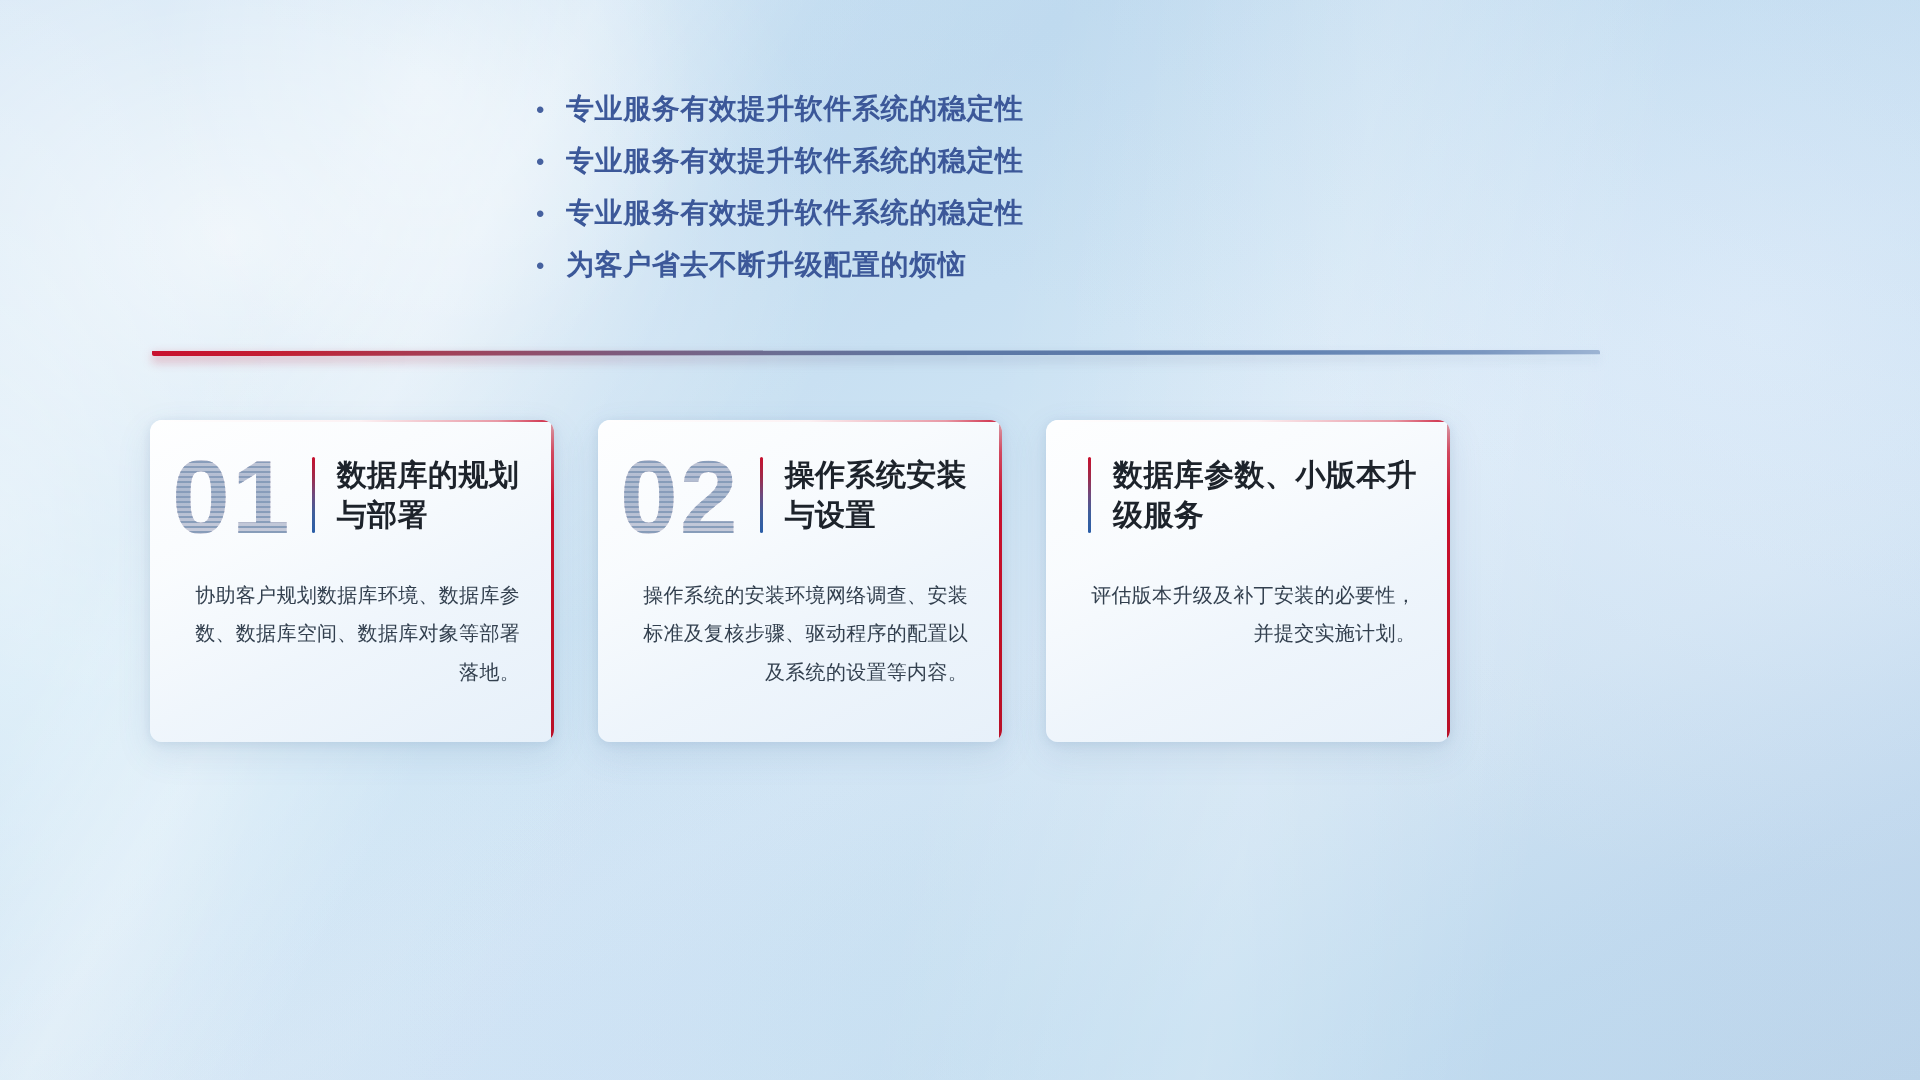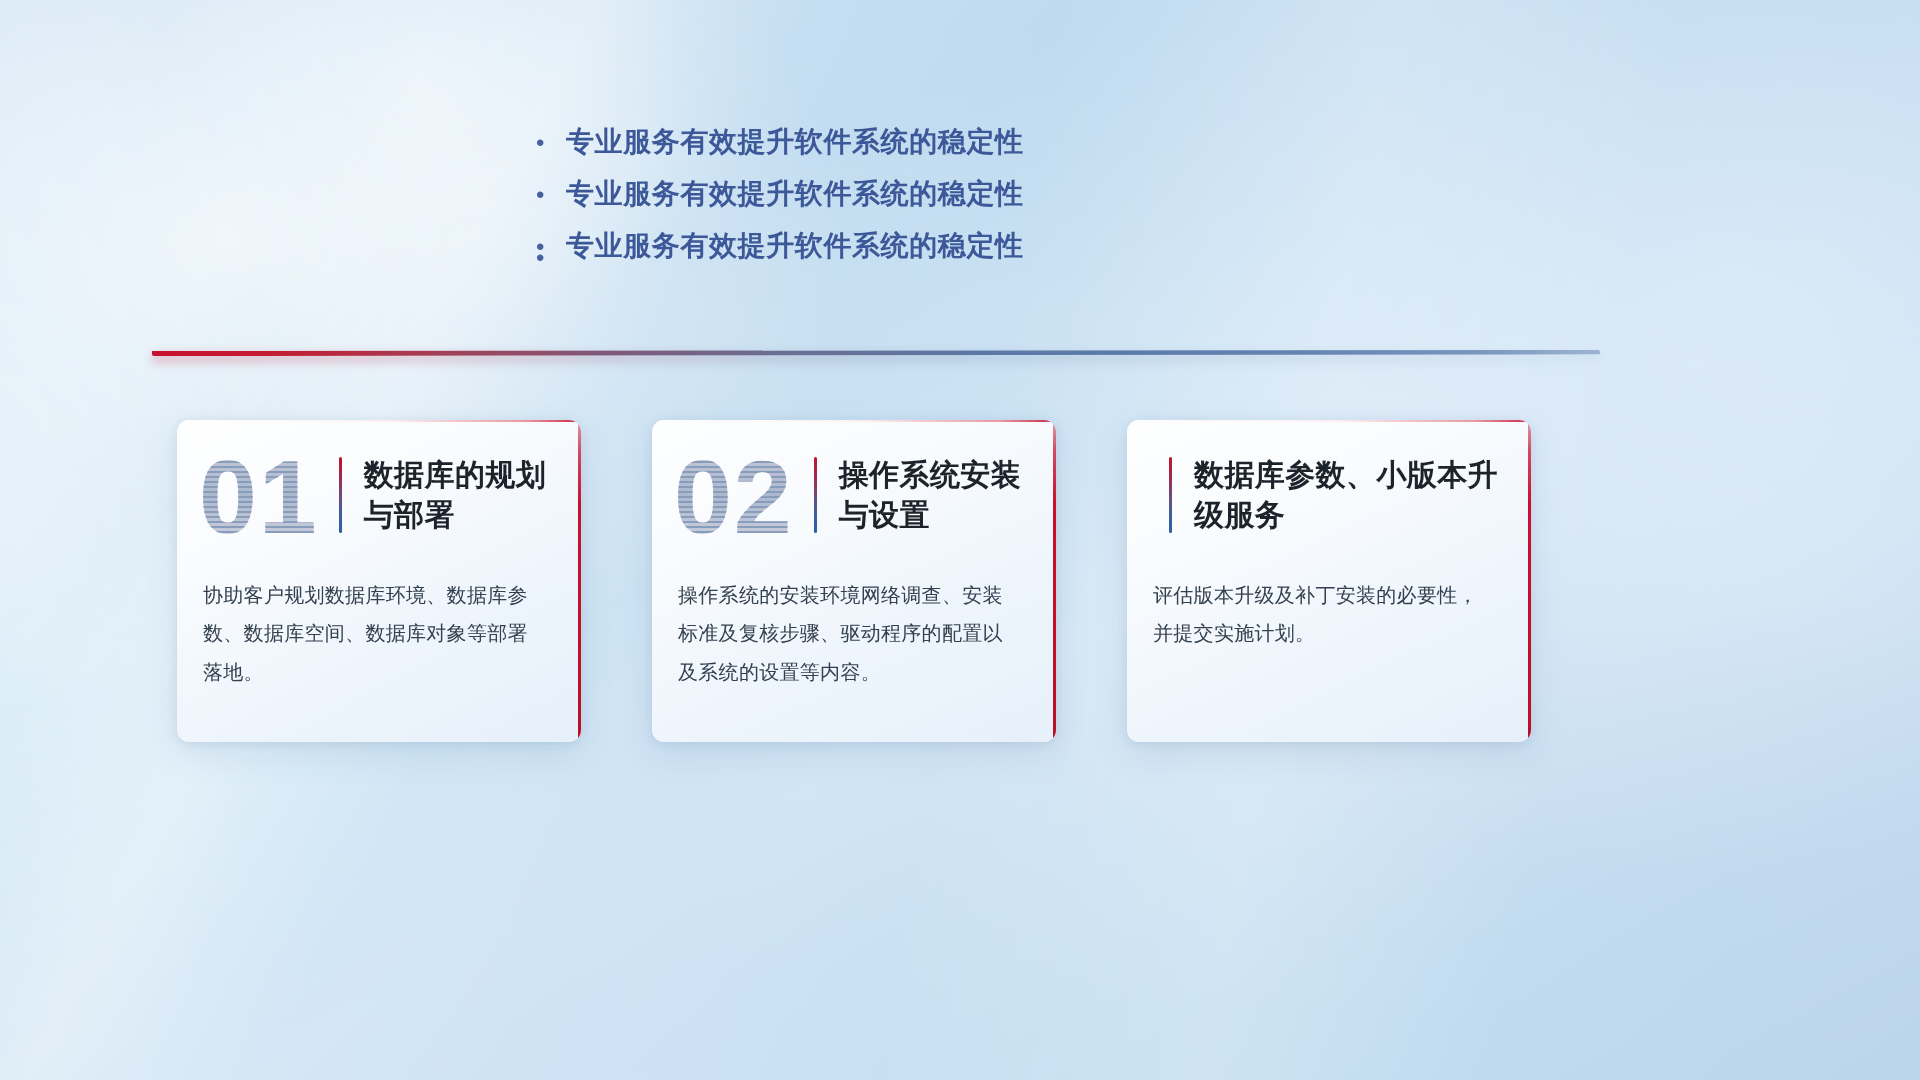--- a/index.html
+++ b/index.html
@@ -66,21 +66,20 @@
     font-size: 24px;
     line-height: 1;
     text-align: left;
   }
   .bullet-text {
     font-size: 28px;
     color: #3c5899;
     font-weight: 600;
     letter-spacing: 0.6px;
     white-space: nowrap;
-    margin-top: 33px;
   }
 
   
   .divider-wrap {
     position: absolute;
     left: 152px;
     top: 346px;
     width: 1448px;
     height: 16px;
     z-index: 4;
@@ -130,21 +129,20 @@
     position: relative;
     width: 404px;
     height: 322px;
     border-radius: 12px;
     background:
       linear-gradient(155deg, rgba(255,255,255,0.97) 0%, rgba(250,252,254,0.96) 32%, rgba(240,246,252,0.95) 62%, rgba(232,241,250,0.94) 100%);
     box-shadow:
       0 2px 10px rgba(85,120,165,0.14),
       0 12px 34px rgba(80,115,160,0.13);
     overflow: hidden;
-    margin-left: 27px;
   }
   
   .card::after {
     content: "";
     position: absolute;
     right: 0;
     top: 0;
     bottom: 0;
     width: 3px;
     background: linear-gradient(180deg, #d9a2ad 0%, #d1485f 10%, #c8102e 26%, #c01026 70%, #b81028 100%);
@@ -214,20 +212,21 @@
     letter-spacing: 0.4px;
     padding-right: 14px;
   }
 
   .card-body {
     padding: 6px 34px 0 26px;
     font-size: 20px;
     line-height: 1.92;
     color: #33404f;
     letter-spacing: 0.3px;
+    text-align: right;
   }
 </style>
 </head>
 <body>
 
 <div id="slide">
 
   <div class="bullets">
 
     <div class="bullet-row">
@@ -240,20 +239,21 @@
       <span class="bullet-text">专业服务有效提升软件系统的稳定性</span>
     </div>
 
     <div class="bullet-row">
       <span class="bullet-dot">•</span>
       <span class="bullet-text">专业服务有效提升软件系统的稳定性</span>
     </div>
 
     <div class="bullet-row">
       <span class="bullet-dot">•</span>
+      <span class="bullet-text">为客户省去不断升级配置的烦恼</span>
     </div>
 
   </div>
 
   <div class="divider-wrap">
     <div class="divider-glow"></div>
     <div class="divider-line"></div>
   </div>
 
   <div class="cards">

